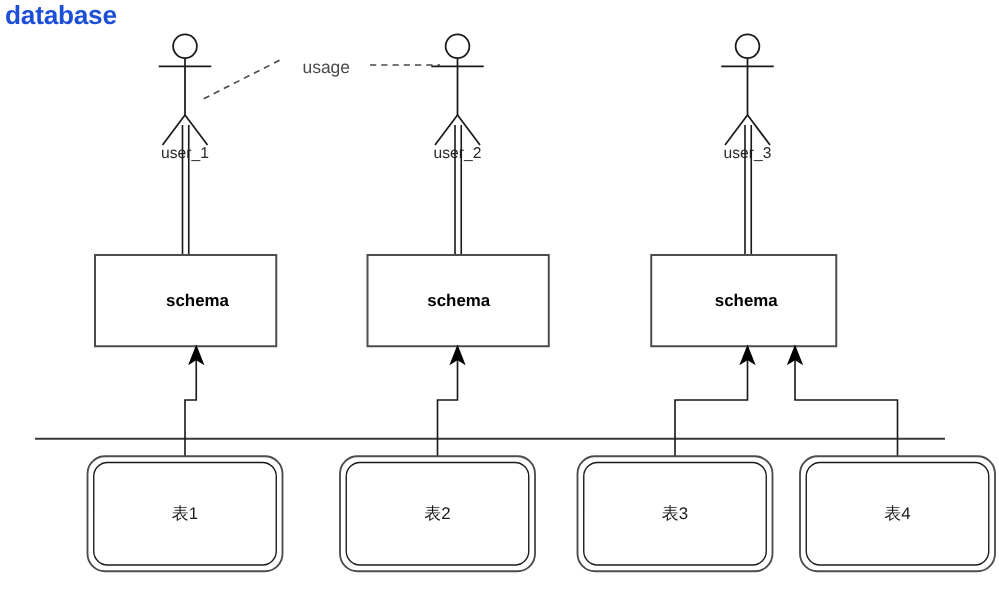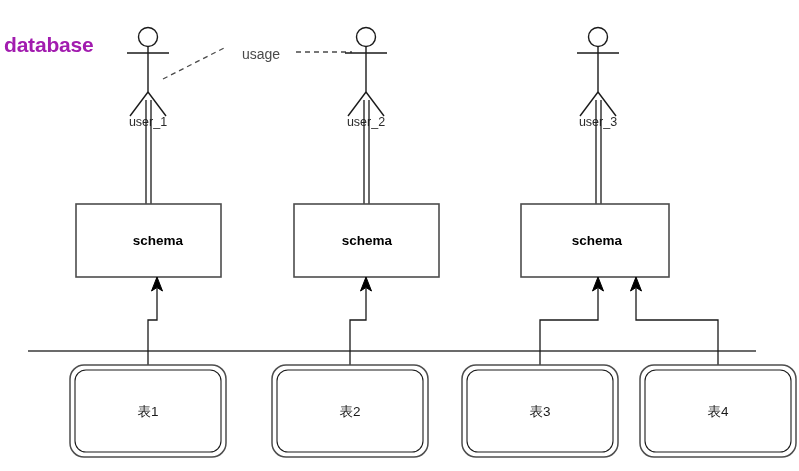--- a/index.html
+++ b/index.html
@@ -17,25 +17,24 @@
     background: #ffffff;
     overflow: hidden;
   }
   #diagram-title {
     position: absolute;
     left: 4px;
     top: 0px;
     font-family: "Liberation Sans", sans-serif;
     font-size: 21px;
     font-weight: bold;
-    color: #a21caf;
+    color: #1d4ed8;
     letter-spacing: -0.2px;
     line-height: 26px;
     white-space: nowrap;
-    margin-top: 32px;
   }
   svg#diagram-svg {
     position: absolute;
     left: 0;
     top: 0;
     width: 799px;
     height: 471px;
   }
   .stroke-gray {
     fill: none;

